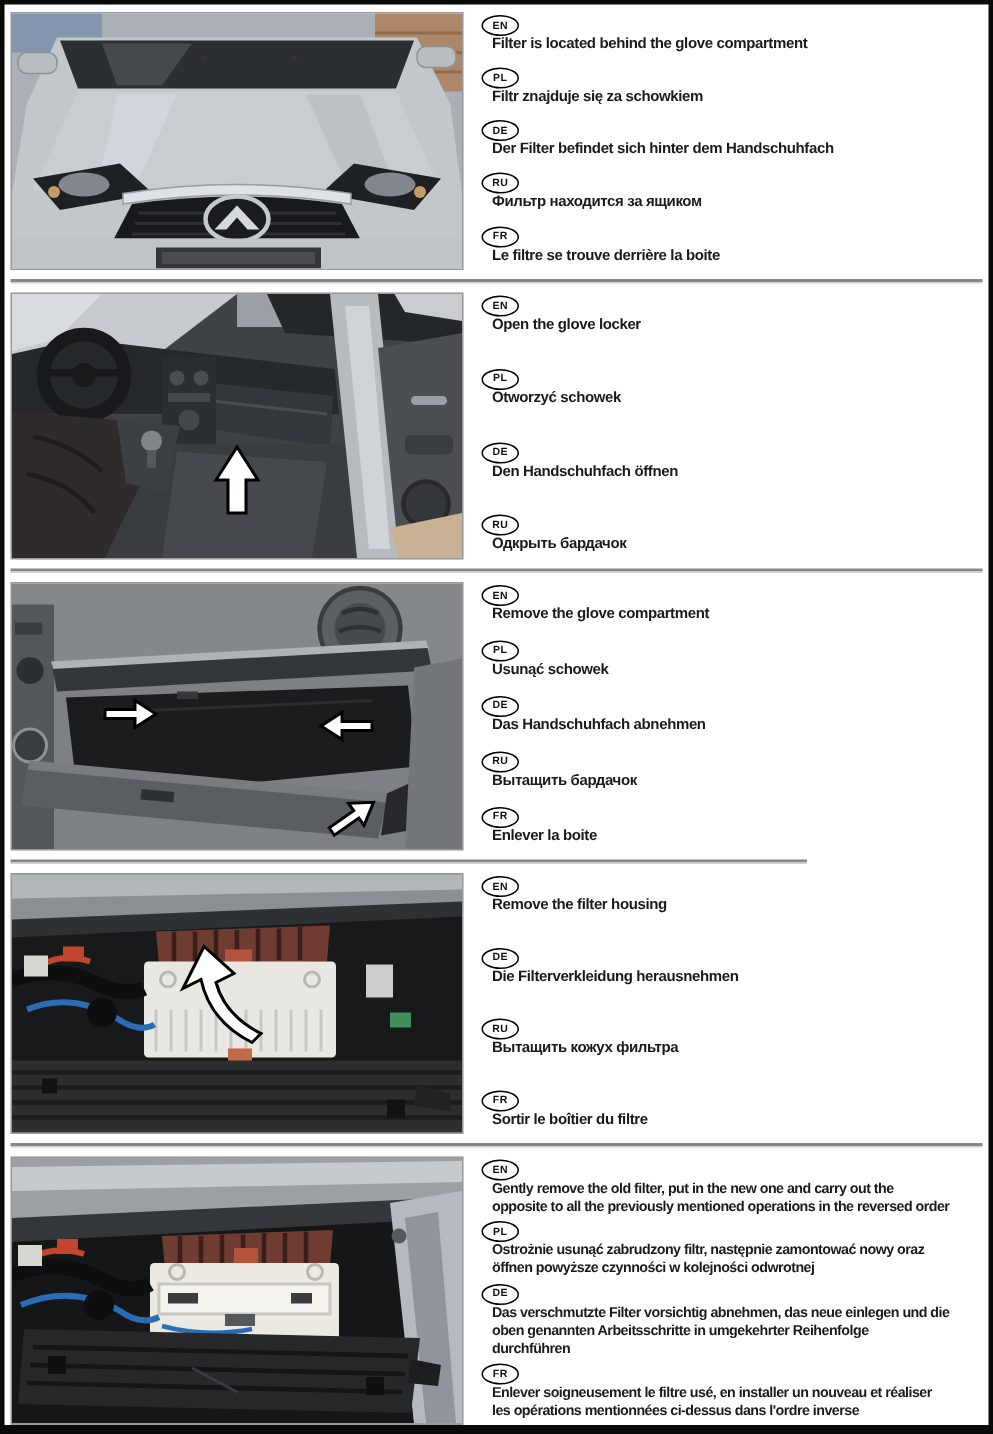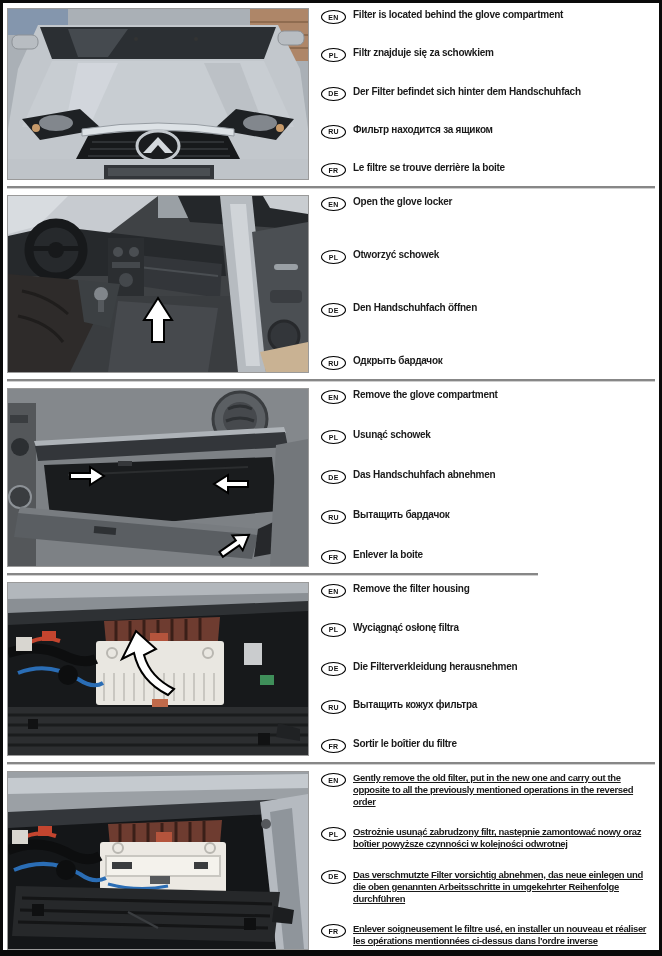--- a/index.html
+++ b/index.html
@@ -12,32 +12,32 @@
   .row{display:flex;align-items:flex-start;}
   .photo{
     flex:0 0 300px;width:300px;margin:0;border:1px solid #9a9a9a;
     background:#e8e8e8;line-height:0;
   }
   .photo svg{display:block;}
   .texts{
     flex:1 1 auto;margin-left:12px;display:flex;flex-direction:column;
     justify-content:space-between;padding:1px 0 3px 0;align-self:stretch;
   }
-  .lang-line{display:flex;align-items:flex-start;}
+  .lang-line{display:flex;align-items:flex-start;flex-direction:column;}
   .badge{
     flex:0 0 auto;display:inline-flex;align-items:center;justify-content:center;
     width:23px;height:12px;border:1px solid #000;border-radius:50%;
     font-size:7px;font-weight:bold;letter-spacing:.3px;margin-top:1px;
     background:#fff;color:#111;
   }
   .lang-text{
     margin-left:7px;font-weight:bold;font-size:10px;line-height:1.25;
     letter-spacing:-0.25px;max-width:305px;
   }
-  .texts--dense .lang-text{font-size:9.5px;letter-spacing:-0.35px;text-decoration:underline;}
+  .texts--dense .lang-text{font-size:9.5px;letter-spacing:-0.35px;}
   .sep{height:3px;margin:6px 0;background:linear-gradient(180deg,#878787 0 65%,#cfcfcf 65% 100%);}
   .sep--partial{width:82%;}
 </style>
 </head>
 <body>
 
 <div class="doc">
 
   <div class="row">
     <figure class="photo">
@@ -315,24 +315,20 @@
 
         <path d="M160,112 Q132,98 126,70 L114,76 L128,48 L148,66 L136,72 Q142,94 166,106 Z" fill="#ffffff" stroke="#000000" stroke-width="2"></path>
       </svg>
     </figure>
     <div class="texts">
       <div class="lang-line">
         <span class="badge">EN</span>
         <span class="lang-text">Remove the filter housing</span>
       </div>
       <div class="lang-line">
-        <span class="badge">PL</span>
-        <span class="lang-text">Wyciągnąć osłonę filtra</span>
-      </div>
-      <div class="lang-line">
         <span class="badge">DE</span>
         <span class="lang-text">Die Filterverkleidung herausnehmen</span>
       </div>
       <div class="lang-line">
         <span class="badge">RU</span>
         <span class="lang-text">Вытащить кожух фильтра</span>
       </div>
       <div class="lang-line">
         <span class="badge">FR</span>
         <span class="lang-text">Sortir le boîtier du filtre</span>
@@ -395,21 +391,21 @@
         <path d="M120,140 L150,156" stroke="#3a3d40" stroke-width="2"></path>
       </svg>
     </figure>
     <div class="texts texts--dense">
       <div class="lang-line">
         <span class="badge">EN</span>
         <span class="lang-text">Gently remove the old filter, put in the new one and carry out the opposite to all the previously mentioned operations in the reversed order</span>
       </div>
       <div class="lang-line">
         <span class="badge">PL</span>
-        <span class="lang-text">Ostrożnie usunąć zabrudzony filtr, następnie zamontować nowy oraz boîtier powyższe czynności w kolejności odwrotnej</span>
+        <span class="lang-text">Ostrożnie usunąć zabrudzony filtr, następnie zamontować nowy oraz öffnen powyższe czynności w kolejności odwrotnej</span>
       </div>
       <div class="lang-line">
         <span class="badge">DE</span>
         <span class="lang-text">Das verschmutzte Filter vorsichtig abnehmen, das neue einlegen und die oben genannten Arbeitsschritte in umgekehrter Reihenfolge durchführen</span>
       </div>
       <div class="lang-line">
         <span class="badge">FR</span>
         <span class="lang-text">Enlever soigneusement le filtre usé, en installer un nouveau et réaliser les opérations mentionnées ci-dessus dans l'ordre inverse</span>
       </div>
     </div>

